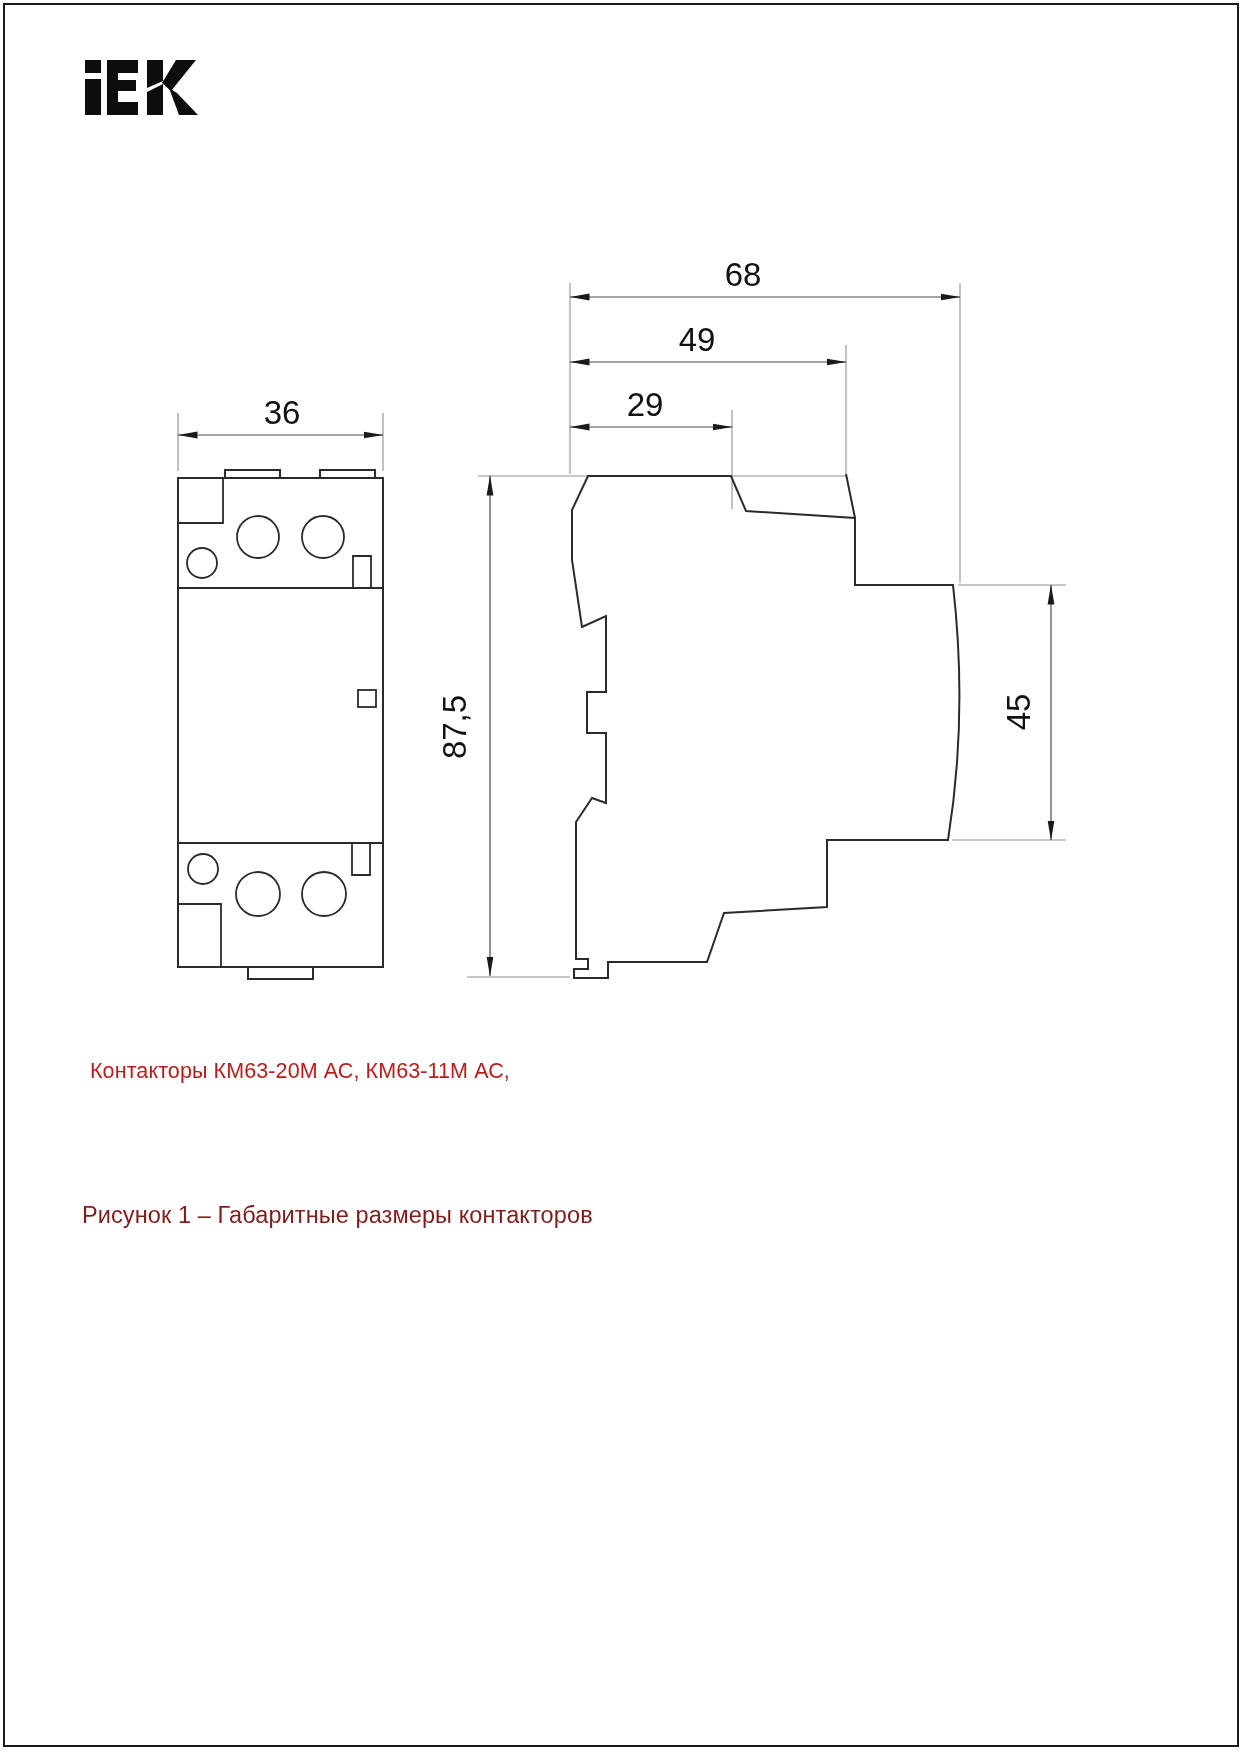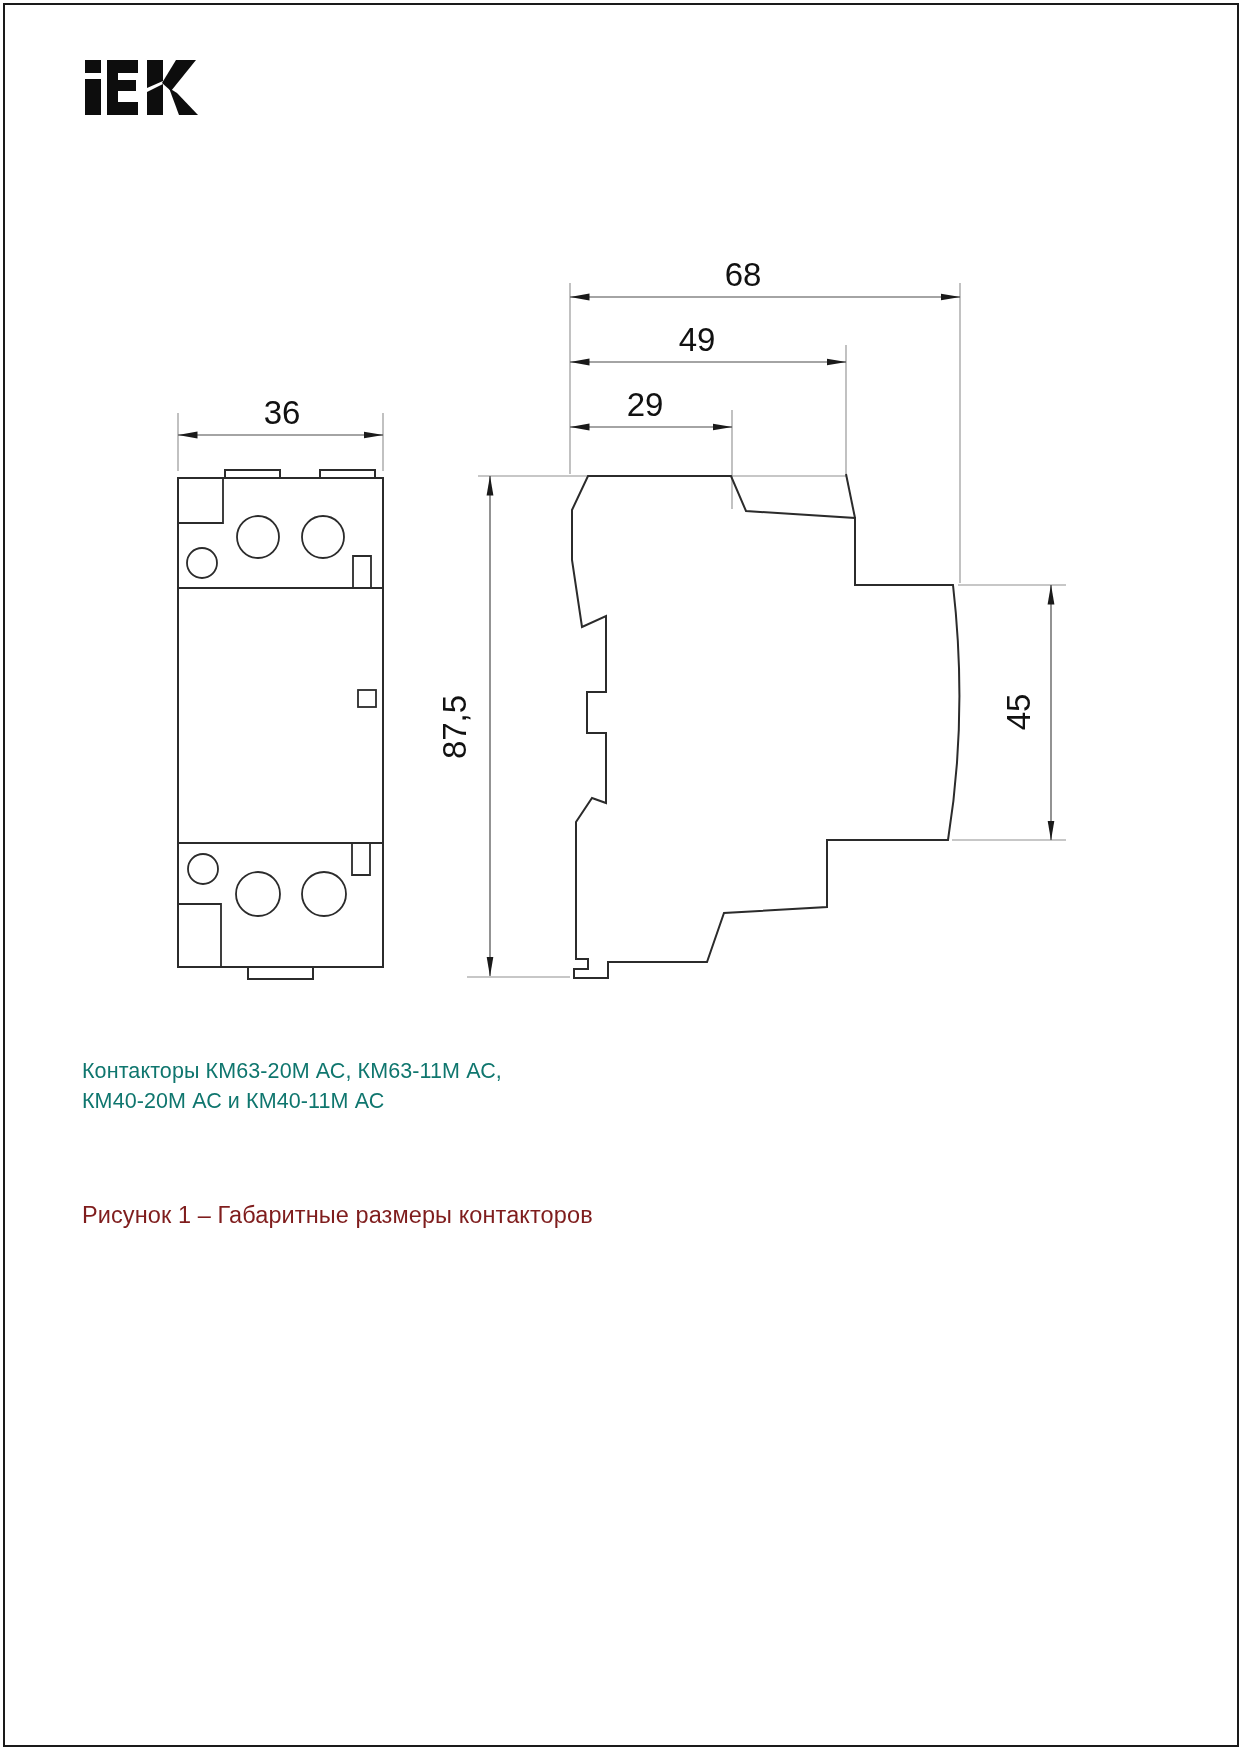--- a/index.html
+++ b/index.html
@@ -17,22 +17,22 @@
   }
   .logo-svg{position:absolute;left:85px;top:59px;}
   .logo-svg *{fill:#0d0d0d;}
   .drawing-svg{position:absolute;left:0;top:0;}
   .body-line{fill:none;stroke:#2b2b2b;stroke-width:2;stroke-linejoin:miter;}
   .inner-line{fill:none;stroke:#2b2b2b;stroke-width:1.8;}
   .ext-line{fill:none;stroke:#8f8f8f;stroke-width:1.1;}
   .dim-line{fill:none;stroke:#4a4a4a;stroke-width:1.2;}
   .dim-label{font:33px "Liberation Sans", sans-serif;fill:#111;}
   .product-text{
-    position:absolute;left:82px;top:1056px;
-    font-size:21.5px;line-height:30px;color:#0f766e;
+    position:absolute;left:90px;top:1056px;
+    font-size:21.5px;line-height:30px;color:#b91c1c;
     letter-spacing:0.1px;
   }
   .caption-text{
     position:absolute;left:82px;top:1202px;
     font-size:23.5px;color:#7f1d1d;
     letter-spacing:0.1px;
   }
 </style>
 </head>
 <body>
@@ -127,18 +127,17 @@
                L608,962 L608,978 L574,978 L574,969 L588,969 L588,959
                L576,959 L576,822 L592,798 L606,803 L606,733 L587,733
                L587,692 L606,692 L606,616 L582,627 L572,560 L572,510 Z"></path>
 
       <path class="body-line" d="M846,474 L855,518"></path>
     </g>
   </svg>
 
   <div class="product-text">
     <div>Контакторы КМ63-20М АС, КМ63-11М АС,</div>
-    <div>КМ40-20М АС и КМ40-11М АС</div>
   </div>
 
   <div class="caption-text">Рисунок 1 – Габаритные размеры контакторов</div>
 
 </div>
 
 </body></html>

